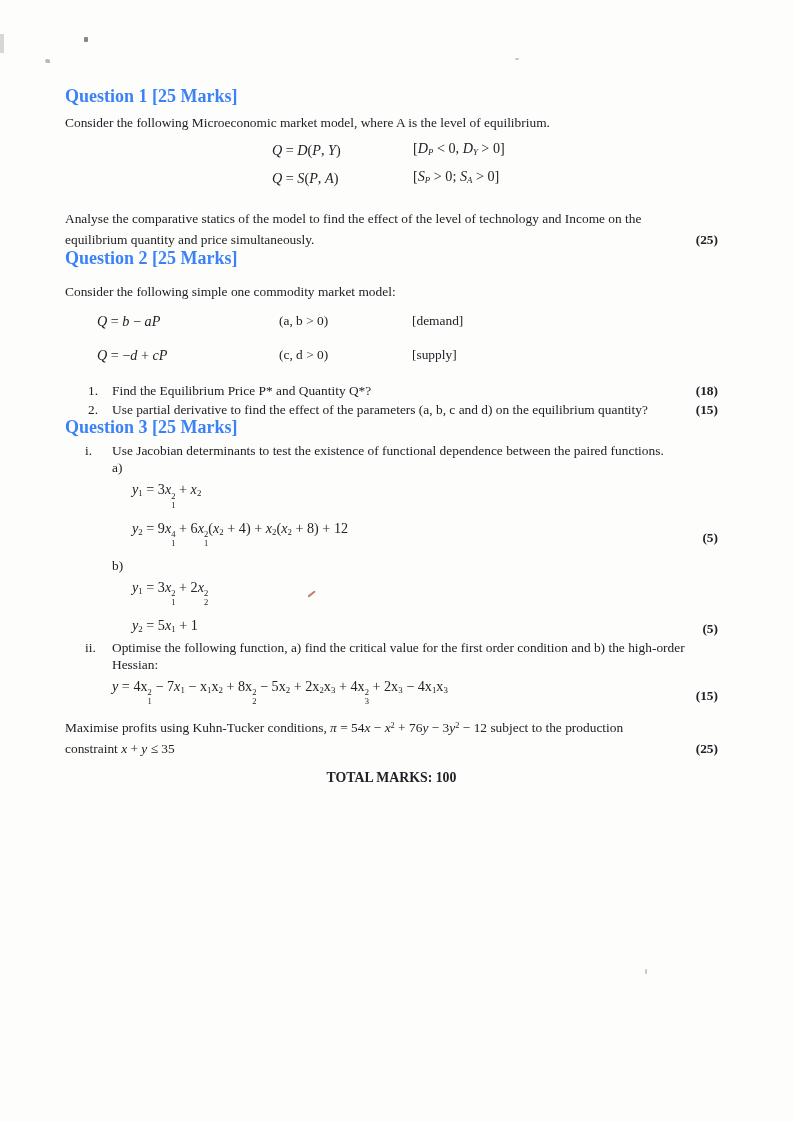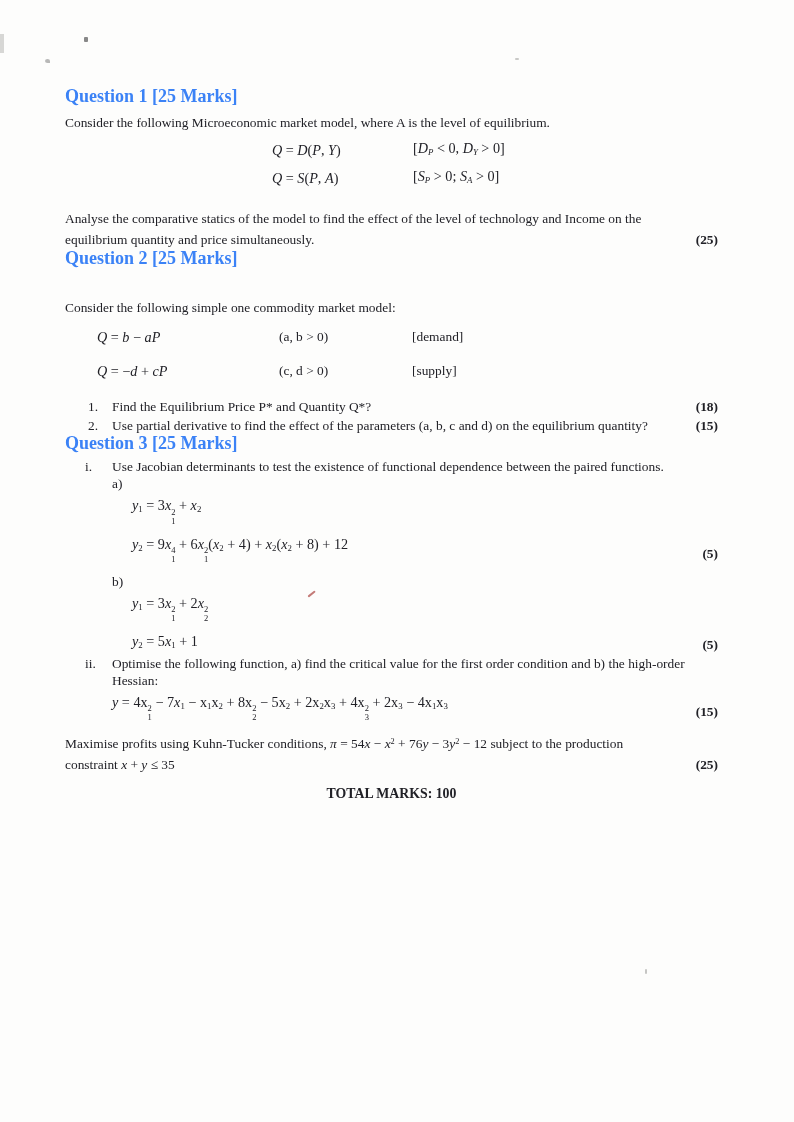--- a/index.html
+++ b/index.html
@@ -37,21 +37,21 @@
   .q1-eq-row { display:flex; line-height:24px; padding-left:207px;align-items:center; }
   .q1-eq-row .expr { display:inline-block; width:141px; }
   
   .markrow { display:flex; }
   .markrow .txt { line-height:21px; font-size:13.4px; }
   .marks { font-weight:bold; font-size:13.4px; margin-left:auto; align-self:flex-end; line-height:21px; white-space:nowrap; }
   .q1-task { margin-top:16px; }
   .q1-task .txt { width:604px; }
   
   .q2-head { margin-top:17px; }
-  .q2-intro { margin-top:32px; }
+  .q2-intro { margin-top:16px; }
   .q2-eqs { margin-top:10px; }
   .q2-eq-row { display:flex; line-height:20px; margin-bottom:14px; }
   .q2-eq-row .expr { width:182px;margin-left:32px; }
   .q2-eq-row .params { width:133px; font-size:13.4px; }
   .q2-eq-row .tag { font-size:13.4px; }
   .q2-list { margin-top:17px; }
   .list-row { display:flex; line-height:18.5px; font-size:13.4px; }
   .list-row .num { margin-left:23px; width:24px; }
   .list-row .txt { flex:1; line-height:18.5px; }
   .list-row .marks { line-height:18.5px; }

